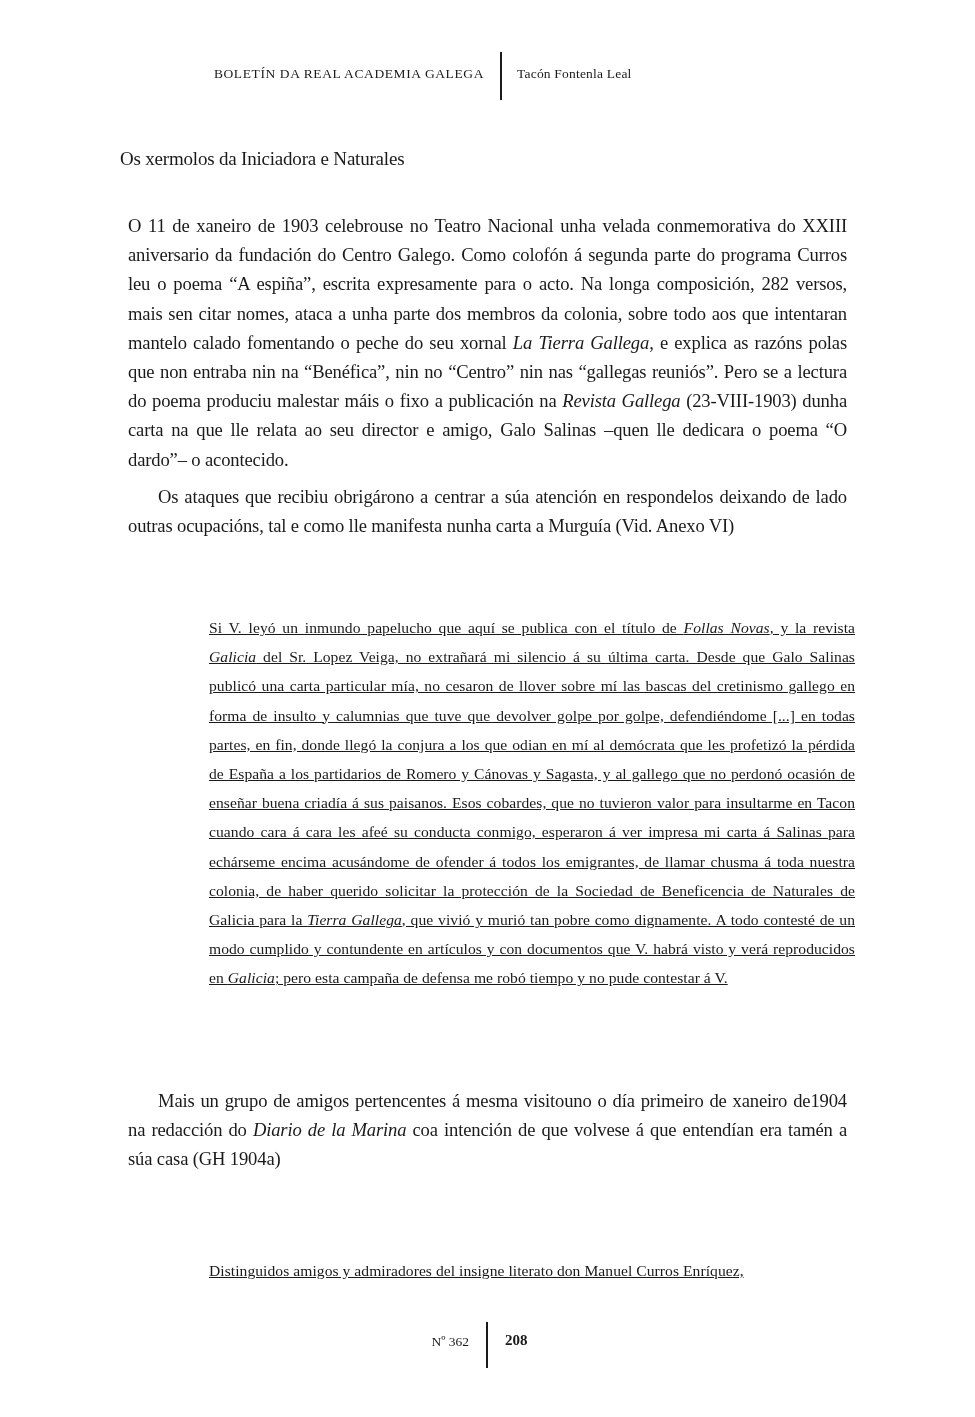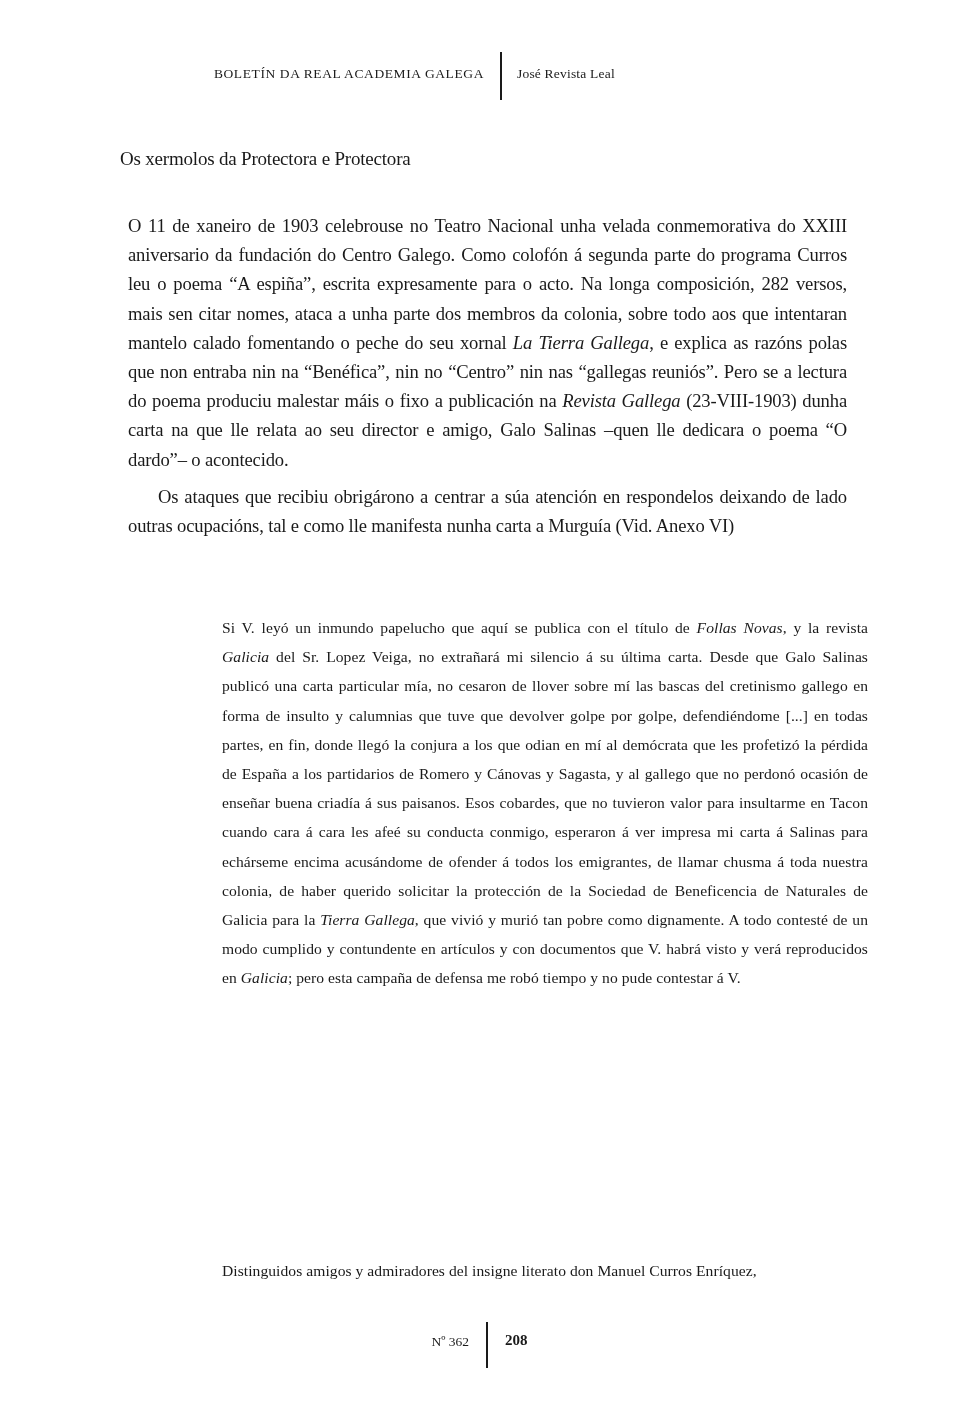--- a/index.html
+++ b/index.html
@@ -11,53 +11,54 @@
   .header-right { position: absolute; left: 503px; top: 14px; font-size: 13.5px; letter-spacing: 0.2px; }
 
   .section-title { position: absolute; top: 148px; left: 120px; font-size: 19px; letter-spacing: -0.2px; }
 
   .body-text { position: absolute; left: 120px; width: 735px; font-size: 18.6px; line-height: 29.2px; text-align: justify; letter-spacing: -0.15px; }
   .body-text p { margin: 8px; }
   .body-text p.indent { text-indent: 30px; }
   .p-block-1 { top: 203px; }
   .p-block-2 { top: 1078px; }
 
-  .quote { position: absolute; left: 222px; width: 646px; font-size: 15.6px; line-height: 29.2px; text-align: justify; letter-spacing: 0.05px; }
+  .quote { position: absolute; left: 209px; width: 646px; font-size: 15.6px; line-height: 29.2px; text-align: justify; letter-spacing: 0.05px; text-decoration: underline; }
   .quote p { margin: 0; }
   .quote-1 { top: 613px; }
   .quote-2 { top: 1256px; }
 
   .footer { position: absolute; top: 1322px; left: 0; width: 975px; height: 46px; }
   .footer-left { position: absolute; right: 506px; top: 12px; font-size: 13.5px; }
   .footer-divider { position: absolute; left: 486px; top: 0; width: 1.5px; height: 46px; background: #1a1a1a; }
   .footer-right { position: absolute; left: 505px; top: 10px; font-size: 15px; font-weight: bold; text-align: center; }
 
   em { font-style: italic; }
 </style>
 </head>
 <body>
 
 <div class="header">
   <div class="header-left">BOLETÍN DA REAL ACADEMIA GALEGA</div>
   <div class="header-divider"></div>
-  <div class="header-right">José Revista Leal</div>
+  <div class="header-right">Tacón Fontenla Leal</div>
 </div>
 
-<div class="section-title">Os xermolos da Protectora e Protectora</div>
+<div class="section-title">Os xermolos da Iniciadora e Naturales</div>
 
 <div class="body-text p-block-1">
     <p><span>O 11 de xaneiro de 1903 celebrouse no Teatro Nacional unha velada conmemorativa do XXIII aniversario da fundación do Centro Galego. Como colofón á segunda parte do programa Curros leu o poema “A espiña”, escrita expresamente para o acto. Na longa composición, 282 versos, mais sen citar nomes, ataca a unha parte dos membros da colonia, sobre todo aos que intentaran mantelo calado fomentando o peche do seu xornal </span><em>La Tierra Gallega</em><span>, e explica as razóns polas que non entraba nin na “Benéfica”, nin no “Centro” nin  nas “gallegas reuniós”. Pero se a lectura do poema produciu malestar máis o fixo a publicación na </span><em>Revista Gallega</em><span> (23-VIII-1903) dunha carta na que lle relata ao seu director e amigo, Galo Salinas –quen lle dedicara o poema “O dardo”– o acontecido.</span></p>
     <p class="indent"><span>Os ataques que recibiu obrigárono a centrar a súa atención en respondelos deixando de lado outras ocupacións, tal e como lle manifesta nunha carta a Murguía (Vid. Anexo VI)</span></p>
   </div>
 
 <div class="quote quote-1">
     <p><span>Si V. leyó un inmundo papelucho que aquí se publica con el título de </span><em>Follas Novas</em><span>, y la revista </span><em>Galicia</em><span> del Sr. Lopez Veiga, no extrañará mi silencio á su última carta. Desde que Galo Salinas publicó una carta particular mía, no cesaron de llover sobre mí las bascas del cretinismo gallego en forma de insulto y calumnias que tuve que devolver golpe por golpe, defendiéndome [...] en todas partes, en fin, donde llegó la conjura a los que odian en mí al demócrata que les profetizó la pérdida de España a los partidarios de Romero y Cánovas y Sagasta, y al gallego que no perdonó ocasión de enseñar buena criadía á sus paisanos. Esos cobardes, que no tuvieron valor para insultarme en Tacon cuando cara á cara les afeé su conducta conmigo, esperaron á ver impresa mi carta á Salinas para echárseme encima acusándome de ofender á todos los emigrantes, de llamar chusma á toda nuestra colonia, de haber querido solicitar la protección  de la Sociedad de Beneficencia de Naturales de Galicia para la </span><em>Tierra Gallega</em><span>, que vivió y murió tan pobre como dignamente. A todo contesté de un modo cumplido y contundente en artículos y con documentos que V. habrá visto y verá reproducidos en </span><em>Galicia</em><span>; pero esta campaña de defensa me robó tiempo y no pude contestar á V.</span></p>
   </div>
 
 <div class="body-text p-block-2">
+    <p class="indent"><span>Mais un grupo de amigos pertencentes á mesma visitouno o día primeiro de xaneiro de1904 na redacción do </span><em>Diario de la Marina</em><span> coa intención de que volvese á que entendían era tamén a súa casa (GH 1904a)</span></p>
   </div>
 
 <div class="quote quote-2">
     <p><span>Distinguidos amigos y admiradores del insigne literato don Manuel Curros Enríquez,</span></p>
   </div>
 
 <div class="footer">
   <div class="footer-left">Nº 362</div>
   <div class="footer-divider"></div>
   <div class="footer-right">208</div>

